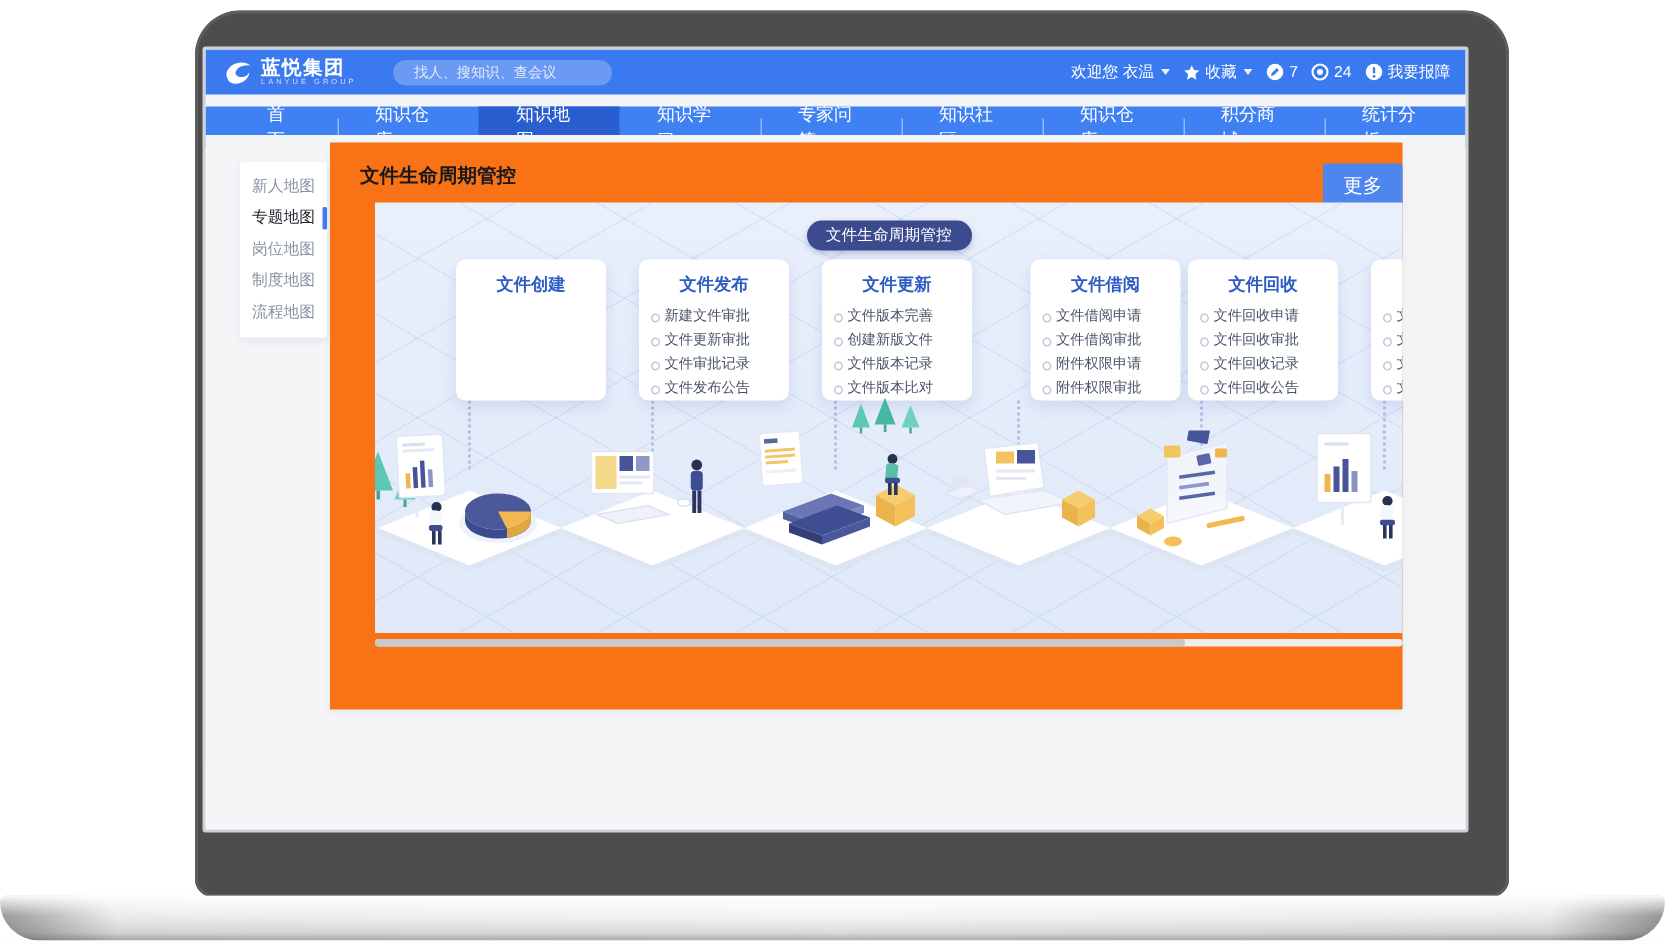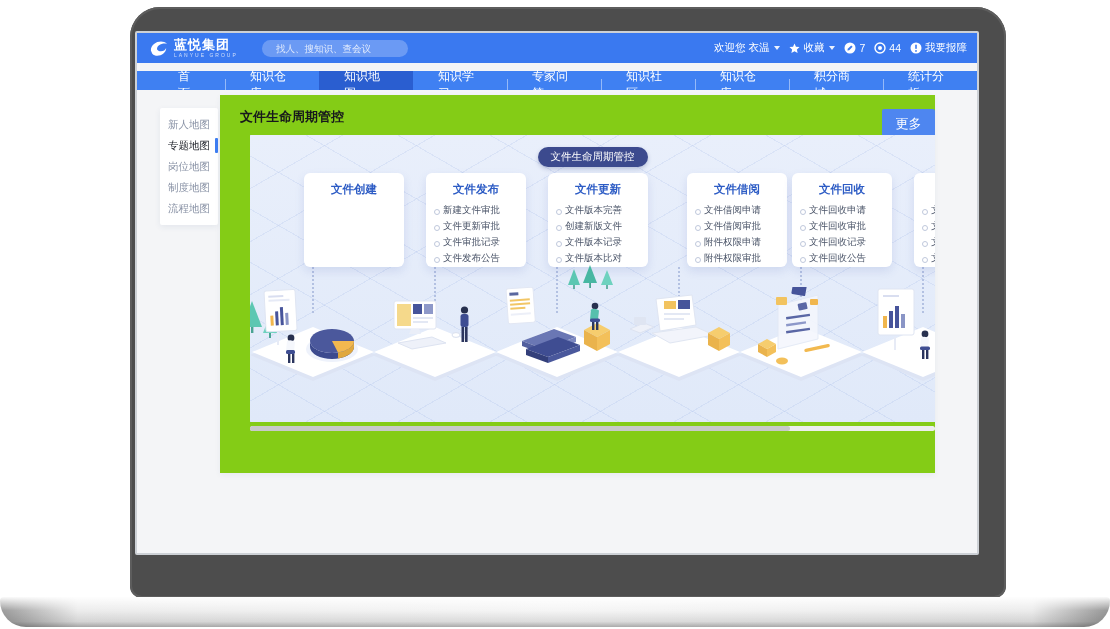--- a/index.html
+++ b/index.html
@@ -52,22 +52,22 @@
   .page { position:absolute; left:0; top:57px; width:840px; height:463px; background:#f4f5f7; }
 
   .sidebar { position:absolute; left:23px; top:18px; width:58px; background:#fff;
     border-radius:2px; box-shadow:0 2px 6px rgba(40,60,110,.08); padding:6px 0; }
   .side-item { position:relative; height:21px; line-height:21px; text-align:center;
     font-size:10.5px; color:#8a93a6; cursor:pointer; }
   .side-item.active { color:#23262e; font-weight:normal; }
   .side-item.active::after { content:""; position:absolute; right:0; top:3px; width:3px; height:15px;
     background:#3e7ef2; border-radius:1px; }
 
-  .content-card { position:absolute; left:83px; top:5px; width:715px; height:378px; background:#84cc16;
-    box-shadow:0 2px 6px rgba(40,60,110,.06);font-family:Liberation Mono, monospace; }
+  .content-card { position:absolute; left:83px; top:5px; width:715px; height:378px; background:#f97316;
+    box-shadow:0 2px 6px rgba(40,60,110,.06); }
   .content-title { position:absolute; left:20px; top:13px; font-size:13px; font-weight:bold; color:#17181c; }
   .more-btn { position:absolute; right:0; top:14px; width:53px; height:29px; background:#4e86f0;
     color:#fff; font-size:13px; border:none; border-radius:2px; cursor:pointer; font-family:inherit; }
 
   
   .panel { position:absolute; left:30px; top:40px; width:685px; height:287px; overflow:hidden;
     background:
       repeating-linear-gradient(30deg,  rgba(138,165,224,.16) 0 1px, transparent 1px 46px),
       repeating-linear-gradient(150deg, rgba(138,165,224,.16) 0 1px, transparent 1px 46px),
       linear-gradient(180deg,#e9effb 0%,#e0e9f9 100%); }
@@ -137,21 +137,21 @@
             <circle cx="6" cy="6" r="5.5" fill="#ffffff"></circle>
             <path d="M3.4,8.6 L3.8,6.8 L7.2,3.4 L8.6,4.8 L5.2,8.2 Z" fill="#3a79f0"></path>
           </svg>
           <span>7</span>
         </div>
         <div class="tr-group">
           <svg width="12" height="12" viewBox="0 0 12 12">
             <circle cx="6" cy="6" r="5" fill="none" stroke="#ffffff" stroke-width="1.4"></circle>
             <circle cx="6" cy="6" r="2" fill="#ffffff"></circle>
           </svg>
-          <span>44</span>
+          <span>24</span>
         </div>
         <div class="tr-group">
           <svg width="12" height="12" viewBox="0 0 12 12">
             <circle cx="6" cy="6" r="5.5" fill="#ffffff"></circle>
             <rect x="5.2" y="2.6" width="1.6" height="4.4" rx="0.8" fill="#3a79f0"></rect>
             <circle cx="6" cy="8.9" r="0.95" fill="#3a79f0"></circle>
           </svg>
           <span>我要报障</span>
         </div>
       </div>

